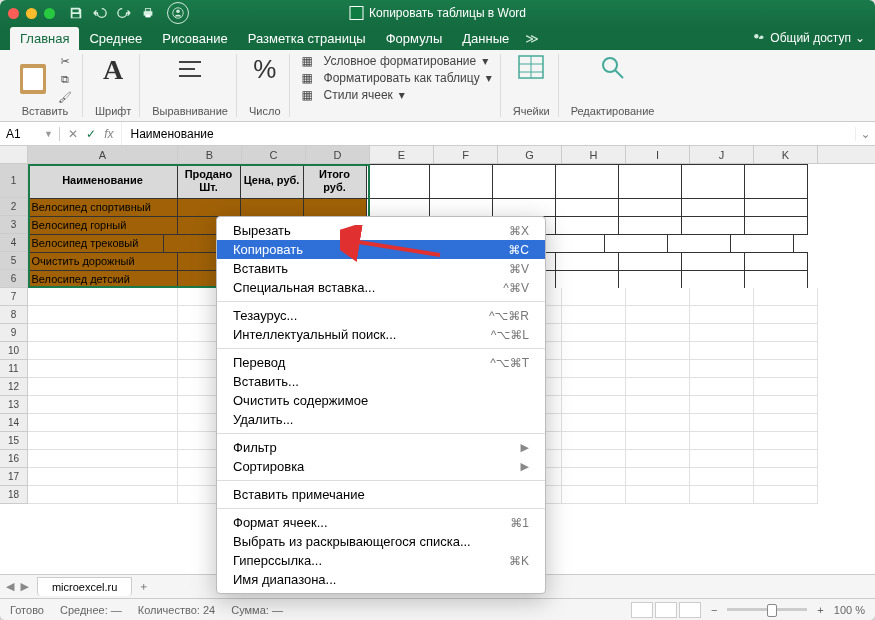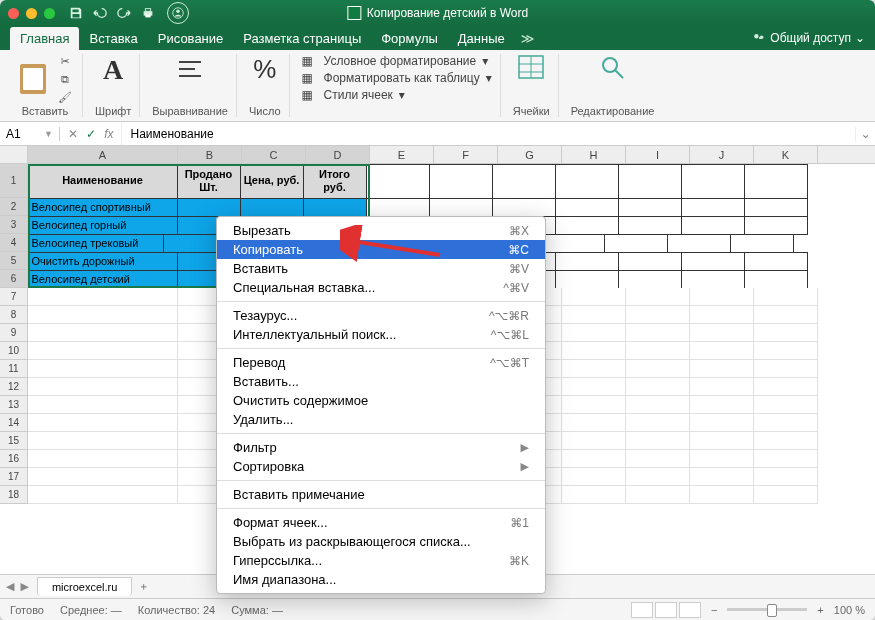--- a/index.html
+++ b/index.html
@@ -59,21 +59,21 @@
 .row-headers { position: absolute; top: 18px; left: 0; width: 28px; }
 .rh { height: 18px; border-bottom: 1px solid #ccc; border-right: 1px solid #ccc; background: #eee; text-align: center; font-size: 10px; color: #444; line-height: 18px; }
 .rh.sel { background: #d4d4d4; }
 .rh.tall { height: 34px; line-height: 34px; }
 .cells { position: absolute; top: 18px; left: 28px; right: 0; bottom: 0; }
 .crow { display: flex; height: 18px; }
 .crow.tall { height: 34px; }
 .cell { border-right: 1px solid #e0e0e0; border-bottom: 1px solid #e0e0e0; font-size: 11px; padding: 0 3px; display: flex; align-items: center; overflow: hidden; white-space: nowrap; }
 .tbl .cell { border: 1px solid #333; margin: -0.5px; }
 .hdr .cell { background: #d9d9d9; font-weight: bold; justify-content: center; text-align: center; line-height: 1.2; }
-.datarow .cell { background: #0ea5e9; }
+.datarow .cell { background: #a16207; }
 .sel-border { position: absolute; top: 0; left: 0; width: 380px; height: 124px; border: 2px solid #1a7a4a; pointer-events: none; }
 
 
 .ctx { position: absolute; top: 216px; left: 216px; width: 330px; background: #fff; border: 1px solid #bbb; border-radius: 4px; box-shadow: 0 6px 24px rgba(0,0,0,0.25); font-size: 13px; padding: 4px 0; z-index: 100; }
 .ctx-item { display: flex; align-items: center; justify-content: space-between; padding: 2px 16px; height: 19px; cursor: default; }
 .ctx-item.hl { background: #2f6fd8; color: #fff; }
 .ctx-sep { height: 1px; background: #ddd; margin: 4px 0; }
 .ctx-sc { color: #777; font-size: 12px; }
 .ctx-item.hl .ctx-sc { color: #fff; }
 .ctx-sub { color: #888; font-size: 11px; }
@@ -127,34 +127,34 @@
       <span class="qat-btn">
           <svg viewBox="0 0 16 16" width="14" height="14">
             <rect x="3" y="6" width="10" height="5" fill="currentColor"></rect>
             <rect x="5" y="3" width="6" height="3" fill="none" stroke="currentColor"></rect>
             <rect x="5" y="10" width="6" height="3" fill="#fff"></rect>
           </svg>
         </span>
     </div>
     <div class="title-center">
       <span class="title-icon"></span>
-      <span>Копирование детский в Word</span>
+      <span>Копировать таблицы в Word</span>
     </div>
     <div class="user-btn">
       <svg viewBox="0 0 16 16" width="14" height="14">
           <circle cx="8" cy="8" r="6" fill="none" stroke="#cfe9da"></circle>
           <circle cx="8" cy="6" r="2" fill="#cfe9da"></circle>
           <path d="M4 12c1-2 3-2 4-2s3 0 4 2" fill="#cfe9da"></path>
         </svg>
     </div>
   </div>
 
   <div class="ribbon-tabs">
     <div class="rtab active">Главная</div>
-    <div class="rtab">Вставка</div>
+    <div class="rtab">Среднее</div>
     <div class="rtab">Рисование</div>
     <div class="rtab">Разметка страницы</div>
     <div class="rtab">Формулы</div>
     <div class="rtab">Данные</div>
     <span style="margin-left:6px;color:#cfe9da">≫</span>
     <div class="share">
       <svg viewBox="0 0 16 16" width="14" height="14">
           <circle cx="5" cy="6" r="2.5" fill="#cfe9da"></circle>
           <circle cx="11" cy="7" r="2" fill="#cfe9da"></circle>
           <rect x="8" y="7" width="3" height="2" fill="#cfe9da"></rect>

